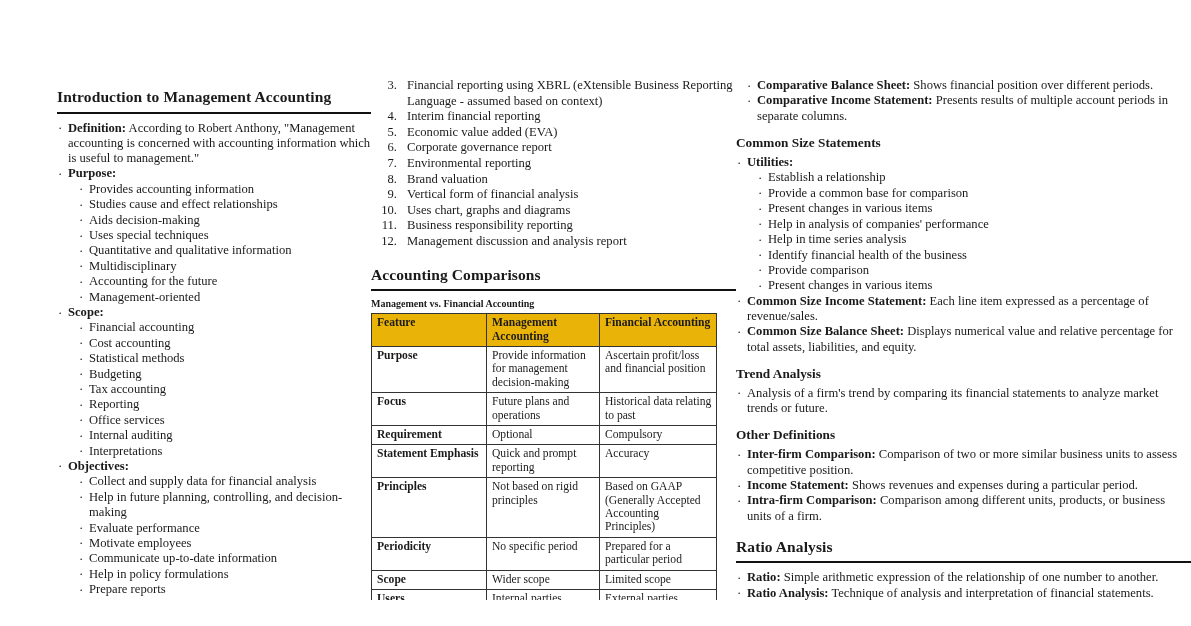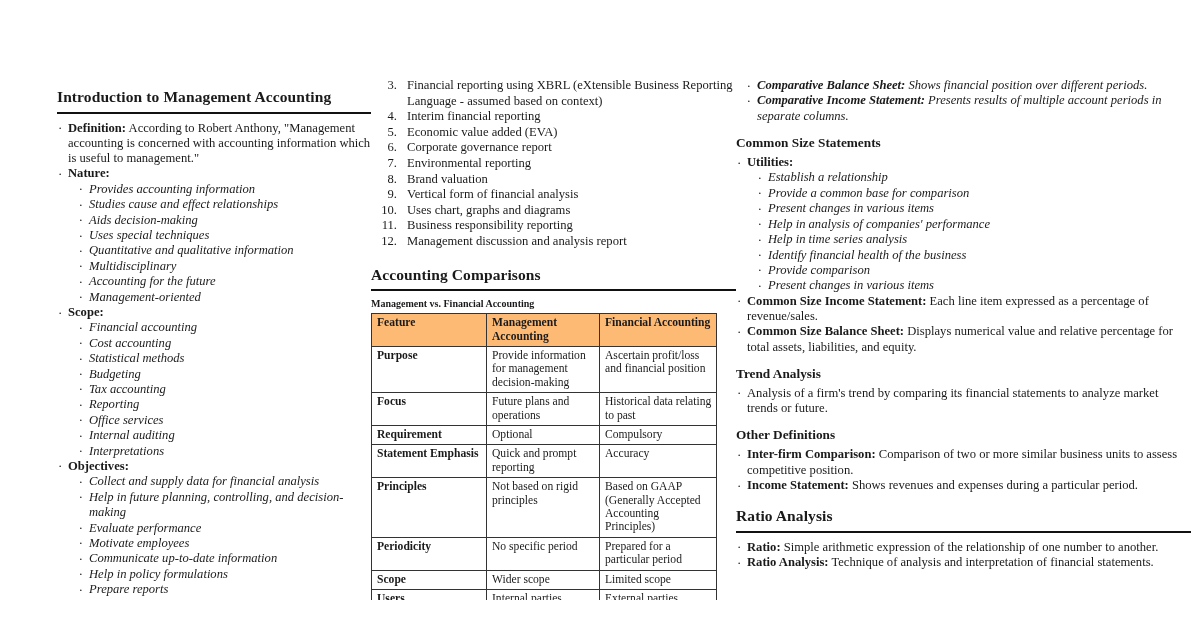--- a/index.html
+++ b/index.html
@@ -68,21 +68,20 @@
     position: absolute;
     left: 1px;
     top: -0.5px;
     font-size: 13px;
     line-height: 15.3px;
   }
   ul.lvl2 {
     list-style: none;
     margin: 0;
     padding: 0;
-    font-style: italic;
   }
   ul.lvl2 > li {
     position: relative;
     padding-left: 11px;
     margin-left: 10px;
     font-size: 12.6px;
     line-height: 15.4px;
   }
   ul.lvl2 > li::before {
     content: "\00B7";
@@ -121,21 +120,21 @@
   }
   table.cmp th, table.cmp td {
     border: 1px solid #333;
     vertical-align: top;
     padding: 2px 4px 3px 5px;
     font-size: 11.6px;
     line-height: 13.4px;
     text-align: left;
   }
   table.cmp th {
-    background: #fdba74;
+    background: #eab308;
     font-weight: bold;
   }
   table.cmp td.feat {
     font-weight: bold;
   }
   table.cmp col.c1 { width: 115px; }
   table.cmp col.c2 { width: 113px; }
   table.cmp col.c3 { width: 117px; }
 
   .tbl-title {
@@ -148,21 +147,21 @@
 </head>
 <body>
 
 <div class="page">
   <div class="columns">
 
     <div class="col col-1">
       <h1 class="doc-h1">Introduction to Management Accounting</h1>
       <ul class="lvl1" id="c1-list">
           <li><span class="term">Definition:</span> According to Robert Anthony, "Management accounting is concerned with accounting information which is useful to management."</li>
-          <li><span class="term">Nature:</span><ul class="lvl2">
+          <li><span class="term">Purpose:</span><ul class="lvl2">
               <li>Provides accounting information</li>
               <li>Studies cause and effect relationships</li>
               <li>Aids decision-making</li>
               <li>Uses special techniques</li>
               <li>Quantitative and qualitative information</li>
               <li>Multidisciplinary</li>
               <li>Accounting for the future</li>
               <li>Management-oriented</li>
             </ul></li>
           <li><span class="term">Scope:</span><ul class="lvl2">
@@ -291,20 +290,21 @@
 
       <h2 class="doc-h2">Trend Analysis</h2>
       <ul class="lvl1" id="c3-trend">
           <li>Analysis of a firm's trend by comparing its financial statements to analyze market trends or future.</li>
         </ul>
 
       <h2 class="doc-h2">Other Definitions</h2>
       <ul class="lvl1" id="c3-other">
           <li><span class="term">Inter-firm Comparison:</span> Comparison of two or more similar business units to assess competitive position.</li>
           <li><span class="term">Income Statement:</span> Shows revenues and expenses during a particular period.</li>
+          <li><span class="term">Intra-firm Comparison:</span> Comparison among different units, products, or business units of a firm.</li>
         </ul>
 
       <h1 class="doc-h1" style="margin-top:14px;">Ratio Analysis</h1>
       <ul class="lvl1" id="c3-ratio">
           <li><span class="term">Ratio:</span> Simple arithmetic expression of the relationship of one number to another.</li>
           <li><span class="term">Ratio Analysis:</span> Technique of analysis and interpretation of financial statements.</li>
         </ul>
     </div>
 
   </div>

